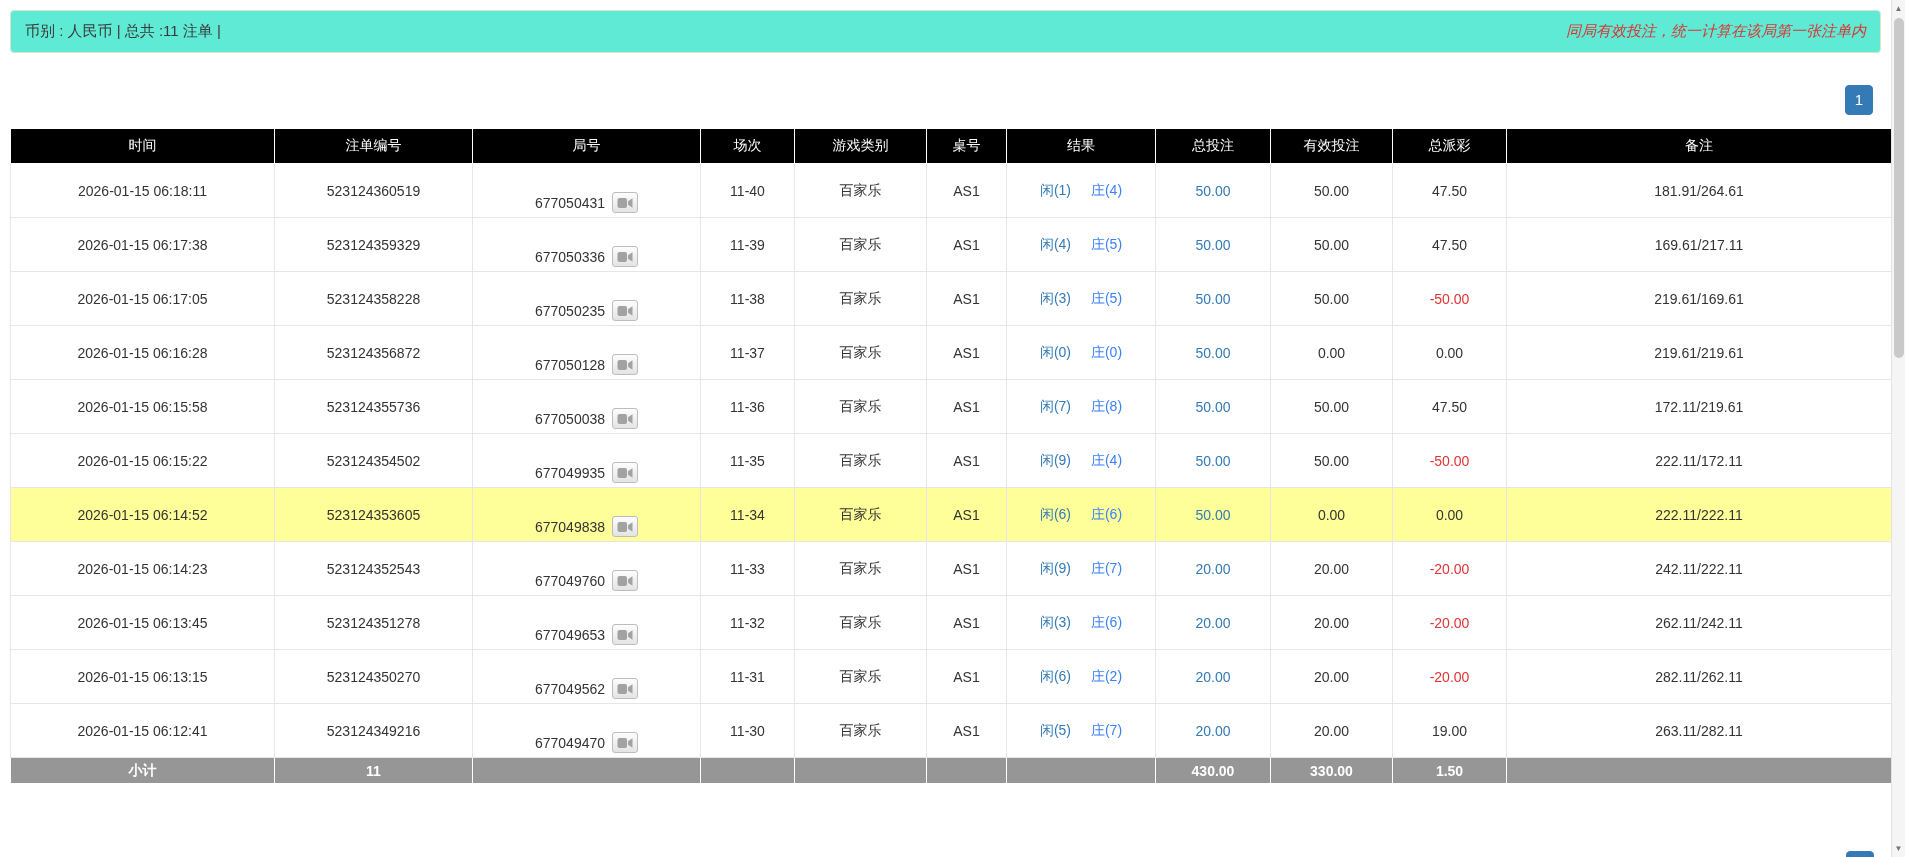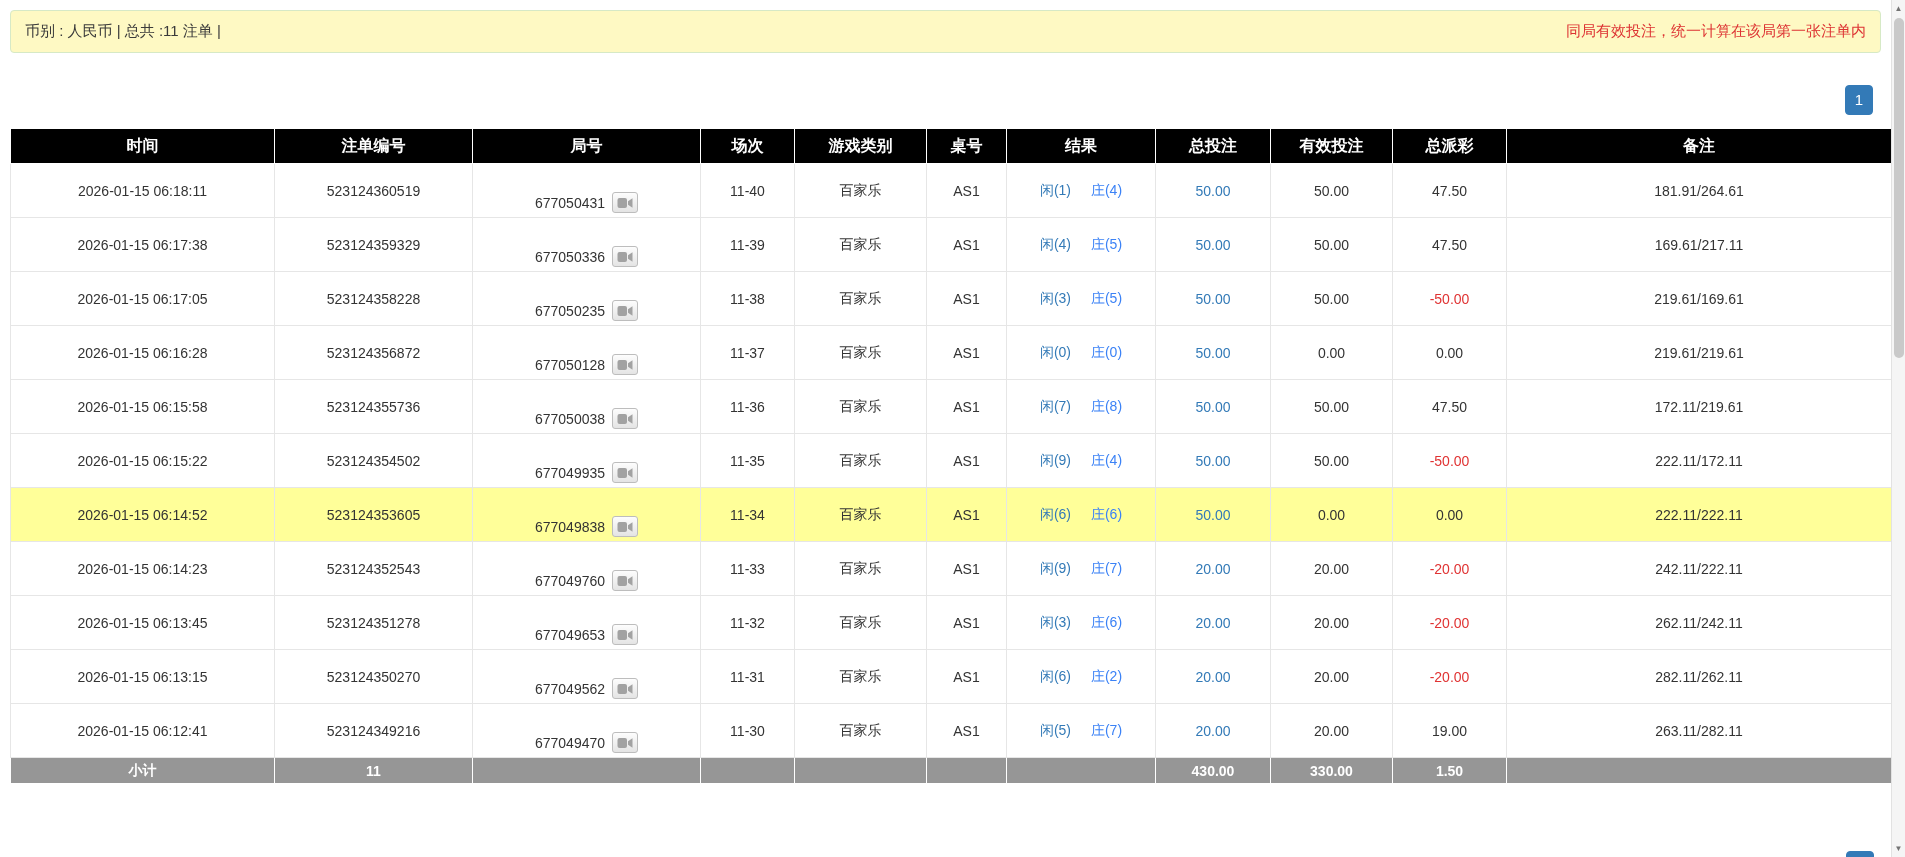--- a/index.html
+++ b/index.html
@@ -7,46 +7,46 @@
     width: 1905px; height: 857px;
     overflow: hidden;
     background: #fff;
     font-family: "Liberation Sans", sans-serif;
   }
   .page { position: relative; width: 1905px; height: 857px; background: #fff; }
 
   
   .alert-bar {
     position: absolute; left: 10px; top: 10px; right: 24px; height: 43px;
-    background: #fef9c3; border: 1px solid #d6e9c6; border-radius: 4px;
+    background: #5eead4; border: 1px solid #d6e9c6; border-radius: 4px;
     display: flex; align-items: center; justify-content: space-between;
     padding: 0 14px; font-size: 15px; color: #3a3a3a;
   }
-  .alert-bar .notice { color: #dd3333; }
+  .alert-bar .notice { color: #dd3333; font-style: italic; }
 
   
   .page-btn {
     position: absolute; top: 85px; right: 32px;
     width: 28px; height: 30px;
     background: #337ab7; border: 1px solid #337ab7; border-radius: 4px;
     color: #fff; font-size: 15px; line-height: 28px; text-align: center;
     cursor: pointer; font-family: inherit;
   }
   .page-btn.bottom { top: 851px; right: auto; left: 1846px; }
 
   
   table.bets {
     position: absolute; left: 10px; top: 128px;
     width: 1881px; border-collapse: collapse;
     font-size: 14px; color: #333; text-align: center;
     table-layout: fixed;
   }
   table.bets th {
-    background: #000; color: #fff; font-weight: bold;
-    height: 35px; font-size: 16px; border: 1px solid #fff;
+    background: #000; color: #fff; font-weight: normal;
+    height: 35px; font-size: 14px; border: 1px solid #fff;
   }
   table.bets td {
     border: 1px solid #e6e6e6; height: 54px; background: #fff;
     overflow: hidden; white-space: nowrap;
   }
   tr.highlight td { background: #ffff99; }
   tr.summary-row td {
     background: #969696; color: #fff; height: 26px;
     border: 1px solid #fff; font-weight: bold; font-size: 14px;
   }

